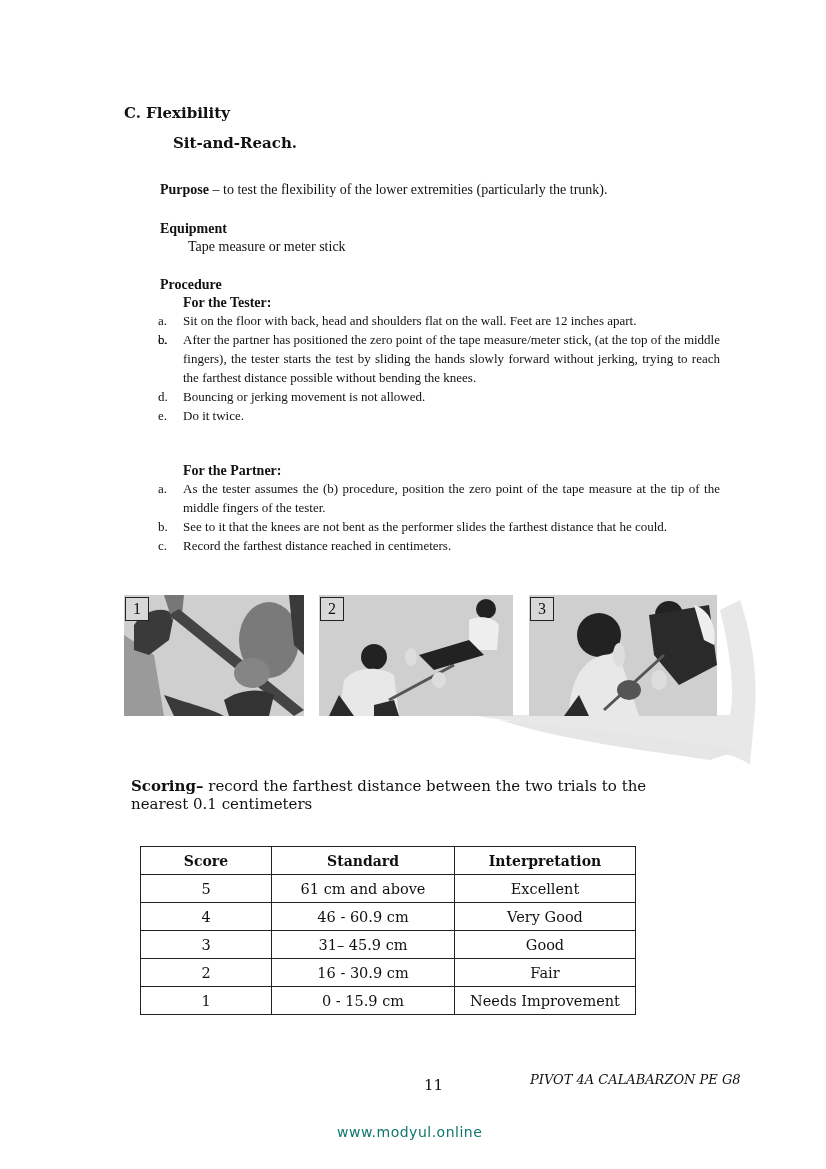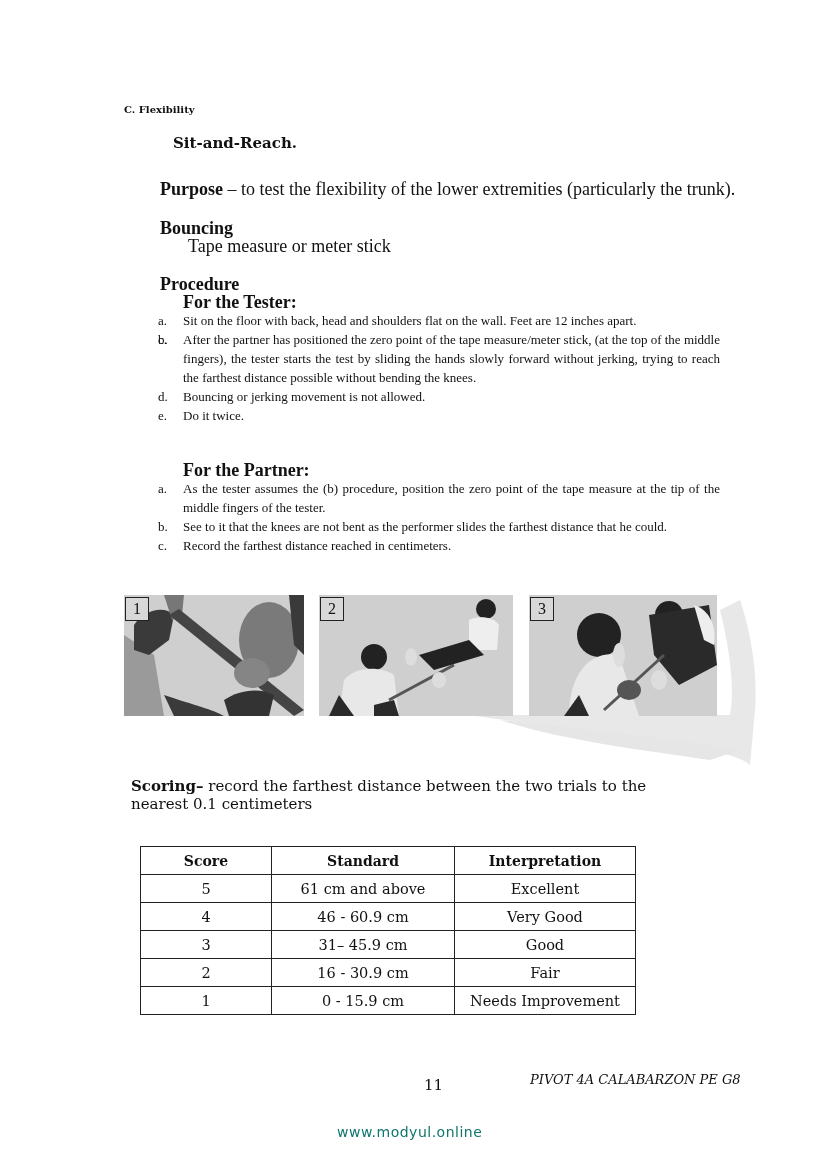--- a/index.html
+++ b/index.html
@@ -1,24 +1,24 @@
 <!DOCTYPE html>
 <html><head>
 <meta charset="utf-8">
 <style>
   html, body { margin:0; padding:0; background:#ffffff; }
   body { width:826px; height:1169px; position:relative; overflow:hidden; color:#111; }
   .serif { font-family: "Liberation Serif", "DejaVu Serif", serif; }
   .bk { font-family: "DejaVu Serif", "Liberation Serif", serif; }
   .abs { position:absolute; }
 
-  #section-title { left:124px; top:104px; font-size:10px; font-weight:bold; }
+  #section-title { left:124px; top:104px; font-size:15px; font-weight:bold; }
   #sub-title { left:173px; top:134px; font-size:15px; font-weight:bold; }
 
-  .body-txt { font-size:18px; line-height:19px; }
+  .body-txt { font-size:14px; line-height:19px; }
   #purpose { left:160px; top:180px; }
   #equip-h { left:160px; top:219px; font-weight:bold; }
   #equip-v { left:160px; top:237px;margin-left:28px; }
   #proc-h { left:160px; top:275px; font-weight:bold; }
   #tester-h { left:183px; top:293px; font-weight:bold; }
   #partner-h { left:183px; top:461px; font-weight:bold; }
 
   .list { position:absolute; left:158px; width:562px; margin:0; padding:0; list-style:none; }
   .list li { position:relative; padding-left:25px; text-align:justify; font-size:13px; line-height:19px; }
   .list li .mk { position:absolute; left:0; top:0; }
@@ -46,21 +46,21 @@
   #watermark { left:337px; top:1124px; font-family:"DejaVu Sans", sans-serif; font-size:14px; color:#0f766e; letter-spacing:0.5px; }
 </style>
 </head>
 <body>
 
 <div class="abs bk" id="section-title">C. Flexibility</div>
 <div class="abs bk" id="sub-title">Sit-and-Reach.</div>
 
 <div class="abs serif body-txt" id="purpose"><b>Purpose</b><span> – to test the flexibility of the lower extremities (particularly the trunk).</span></div>
 
-<div class="abs serif body-txt" id="equip-h">Bouncing</div>
+<div class="abs serif body-txt" id="equip-h">Equipment</div>
 <div class="abs serif body-txt" id="equip-v">Tape measure or meter stick</div>
 
 <div class="abs serif body-txt" id="proc-h">Procedure</div>
 <div class="abs serif body-txt" id="tester-h">For the Tester:</div>
 
 <ul class="list serif" id="tester-list">
   <li><span class="mk">a.</span><span>Sit on the floor with back, head and shoulders flat on the wall.  Feet are 12 inches apart.</span></li>
   <li><span class="mk">b.</span></li>
   <li><span class="mk">c.</span><span>After the partner has positioned the zero point of the tape measure/meter stick, (at the top of the middle fingers),  the tester starts the test by sliding the hands slowly forward without jerking, trying to reach the farthest distance possible without bending the knees.</span></li>
   <li><span class="mk">d.</span><span>Bouncing or jerking movement is not allowed.</span></li>

